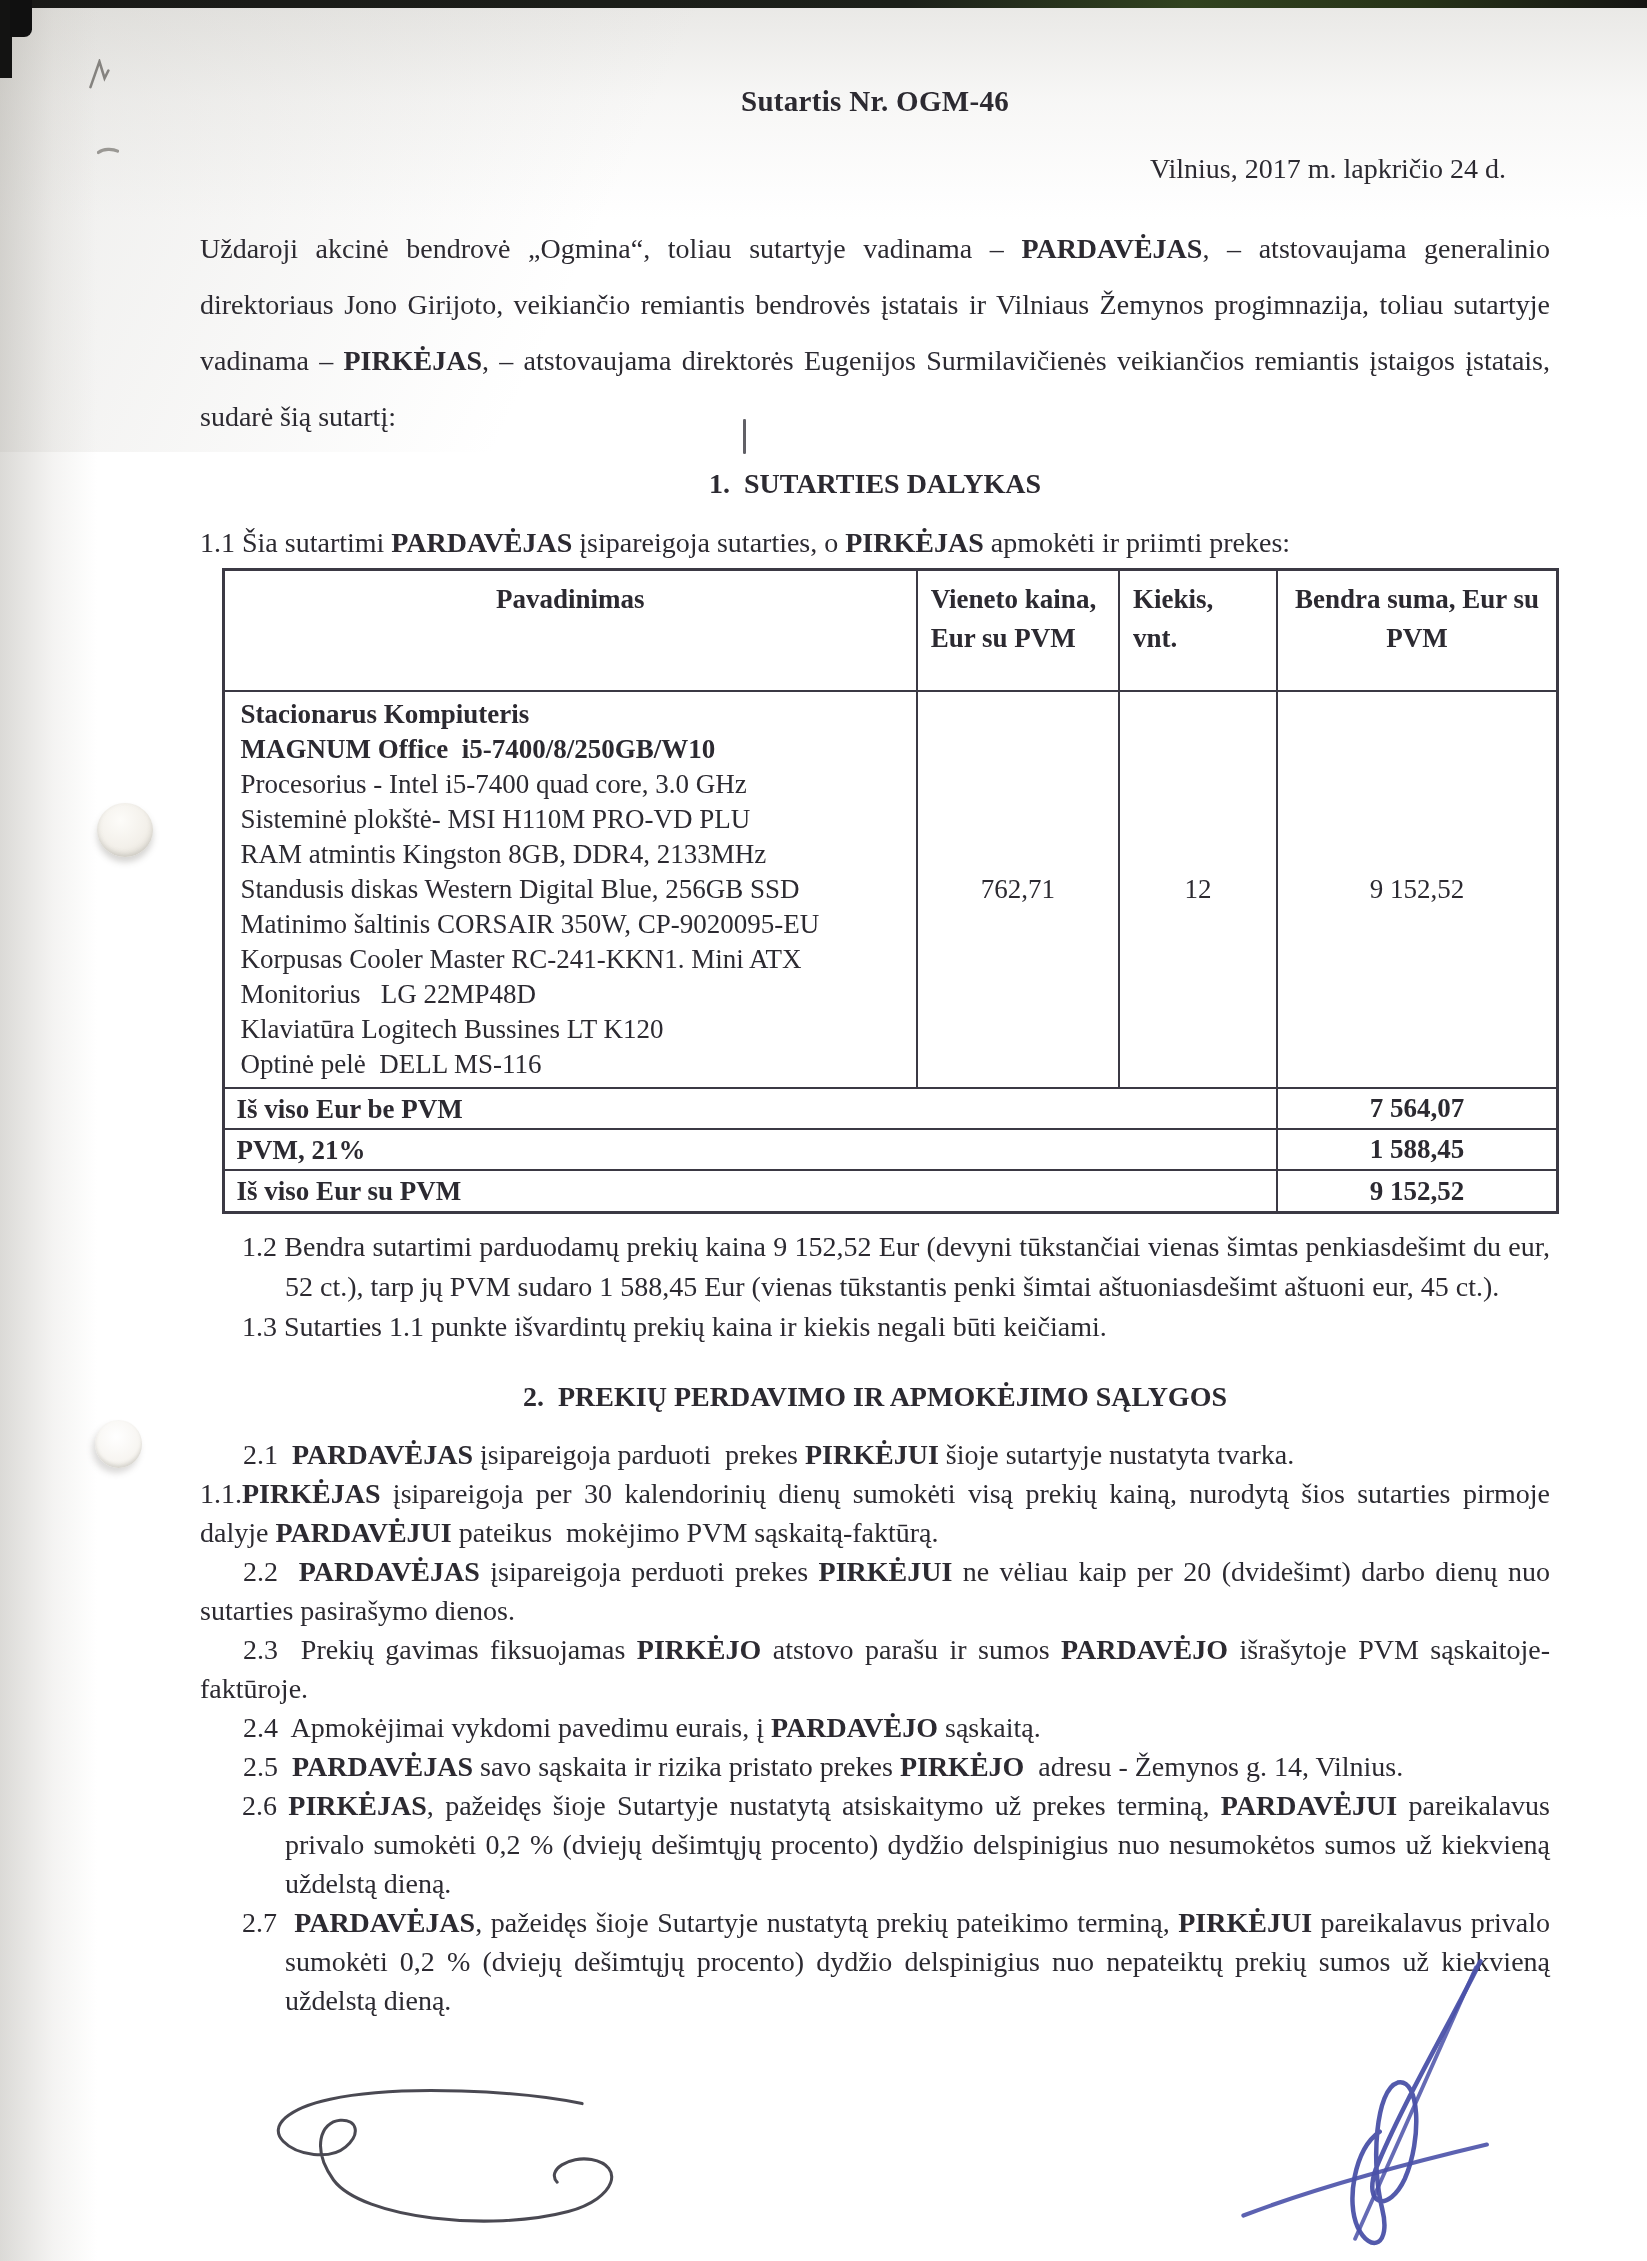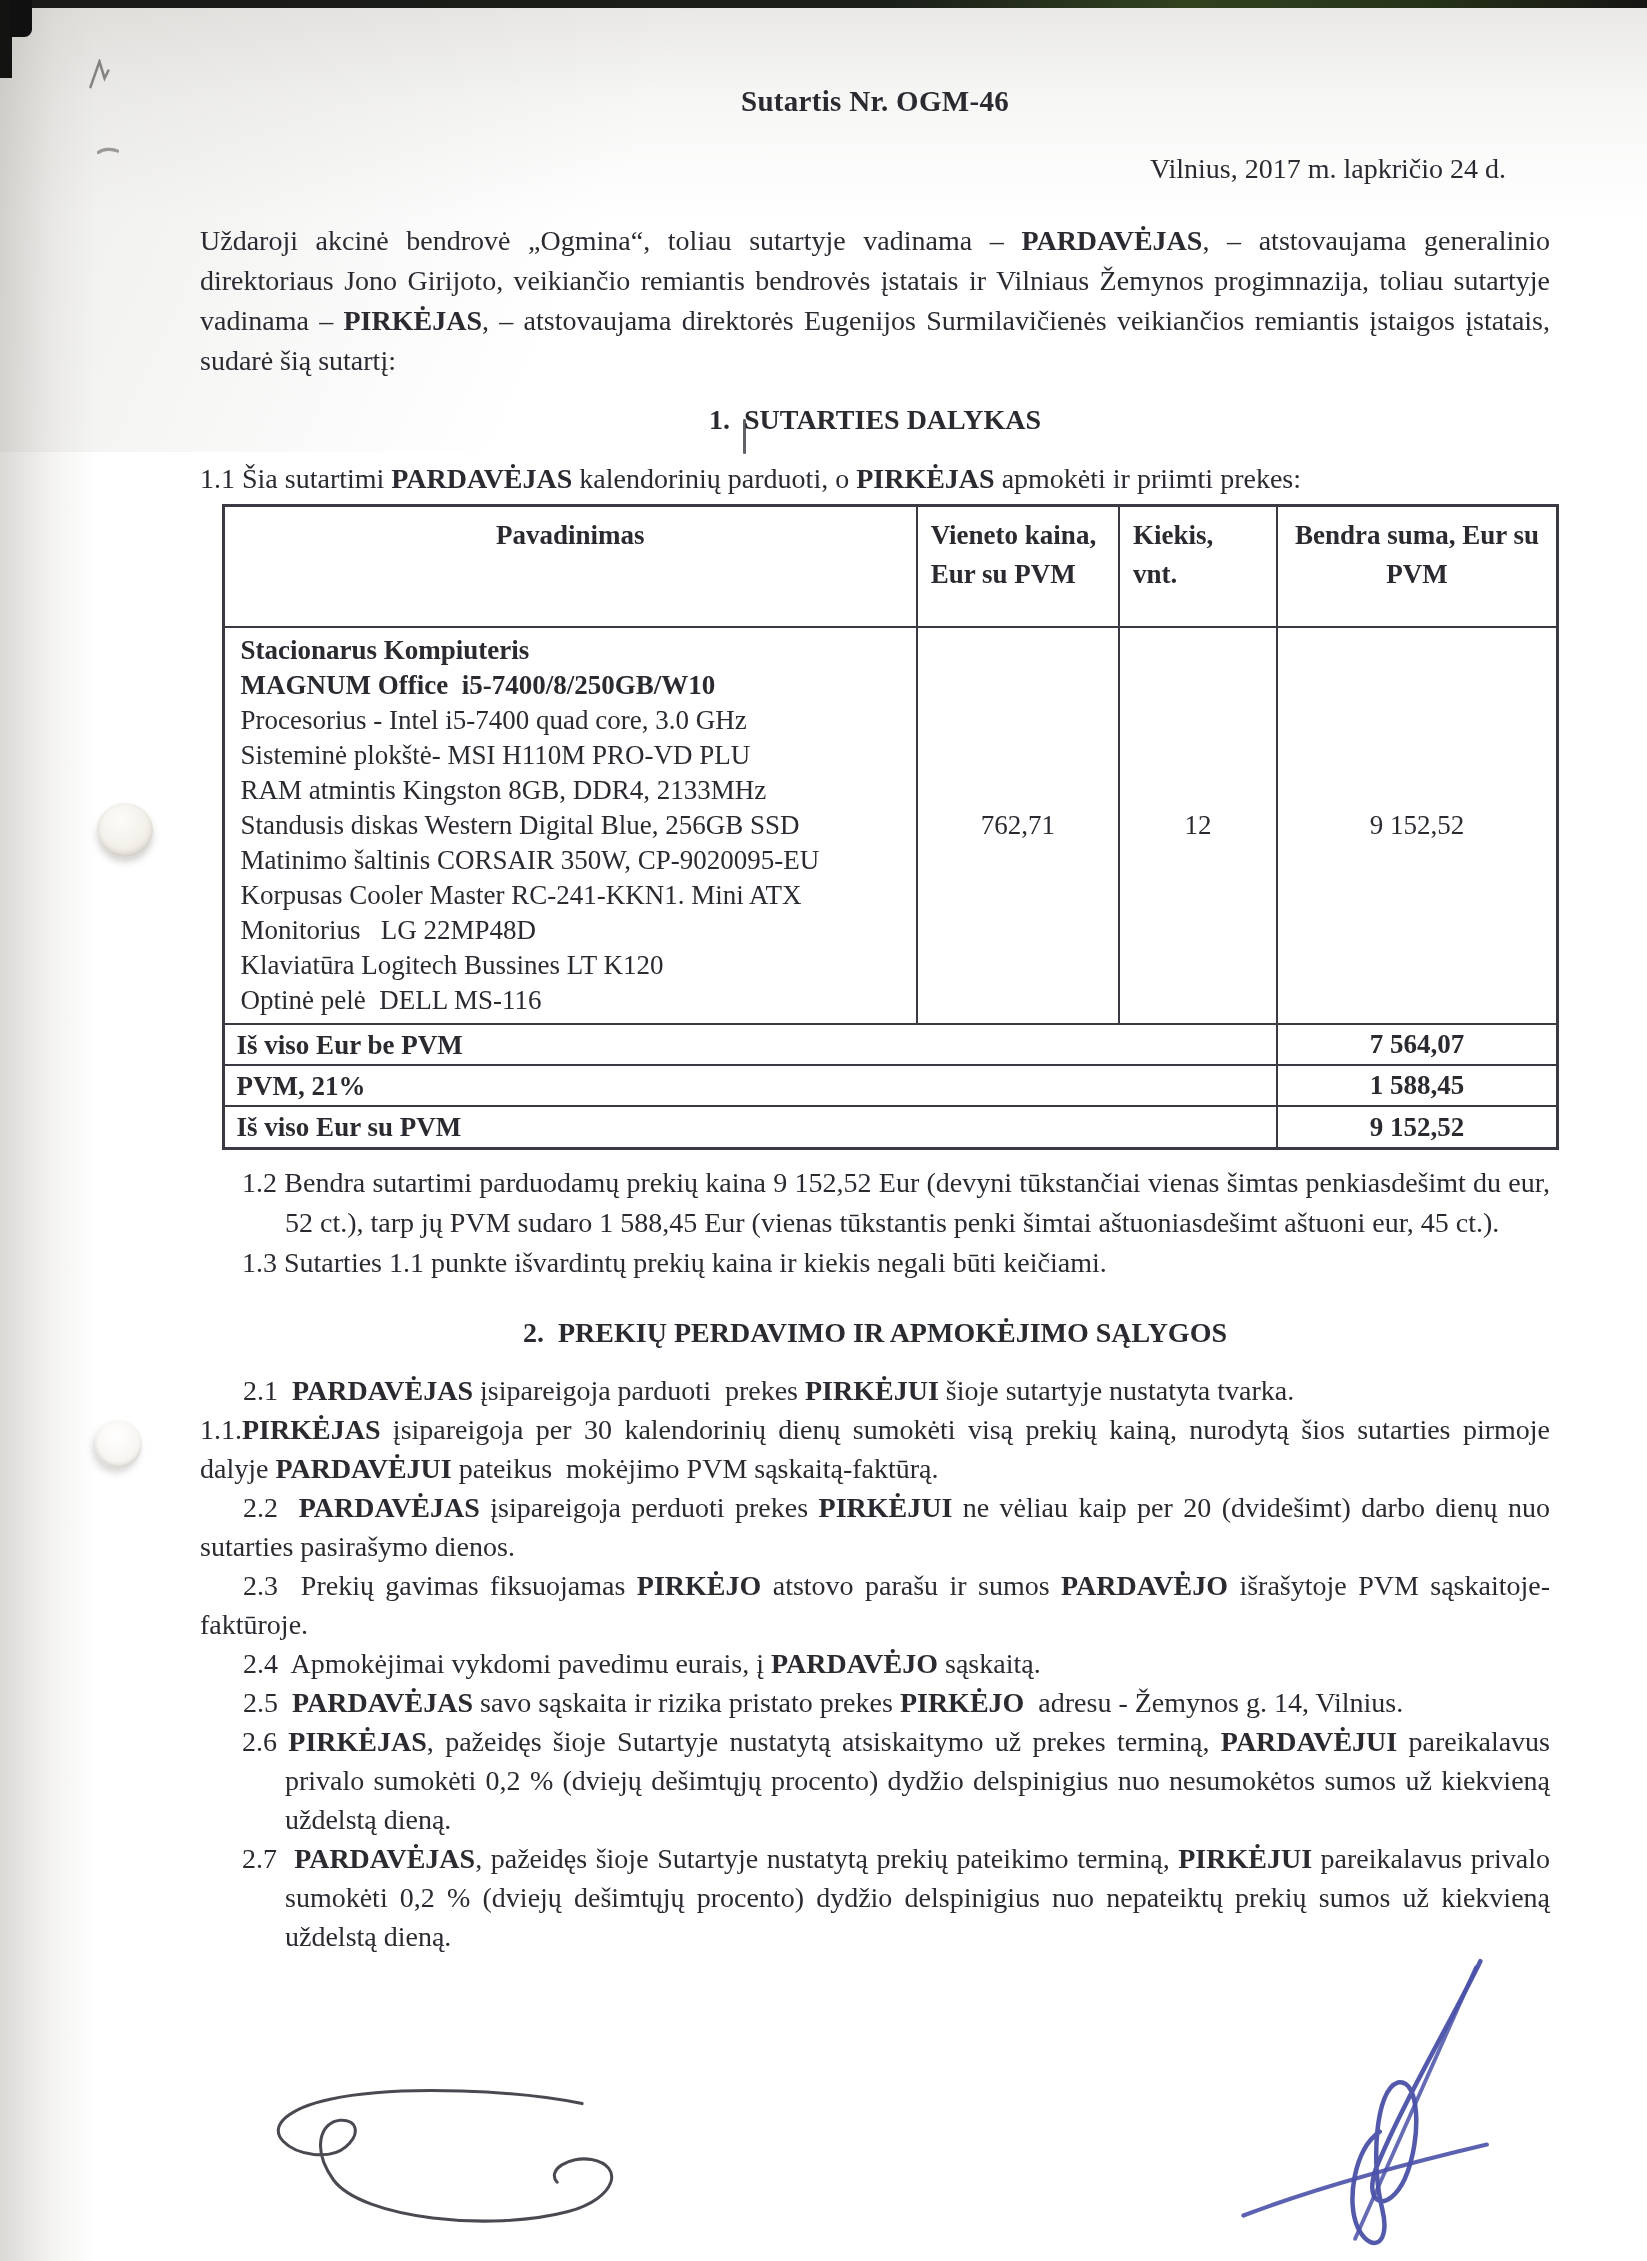--- a/index.html
+++ b/index.html
@@ -31,21 +31,21 @@
     background:radial-gradient(circle at 42% 32%, #fdfcf9 0%, #f3f0ea 55%, #ddd9d0 100%);
     box-shadow:0 5.2px 6.5px rgba(90,88,80,0.25), inset 0 -2.6px 5.2px rgba(120,118,110,0.25);}
   .bump-2{left:95px;top:1420px;width:47px;height:48px;
     background:radial-gradient(circle at 45% 35%, #ffffff 0%, #f7f5f1 60%, #dfdbd3 100%);
     box-shadow:-2.6px 5.2px 6.5px rgba(90,88,80,0.22), inset 0 -2.6px 3.9px rgba(120,118,110,0.2);}
   .stray-line{position:absolute;left:743px;top:419px;width:2.6px;height:35px;background:#3a3840;opacity:.8;border-radius:1.3px;}
 
   .content{position:absolute;left:200px;top:0;width:1350px;}
   .doc-title{margin:85px 0 0 0;text-align:center;font-size:29px;font-weight:bold;letter-spacing:0.3px;}
   .doc-date{margin:35px 44px 0 0;text-align:right;font-size:28px;}
-  .intro{margin:36px 0 0 0;font-size:28px;line-height:40px;text-align:justify;}
+  .intro{margin:36px 0 0 0;font-size:28px;line-height:56px;text-align:justify;}
   .sec-heading{margin:23px 0 0 0;text-align:center;font-size:28px;font-weight:bold;}
   .sec-heading.second{margin-top:34px;}
   .p11{margin:23px 0 0 0;font-size:28px;line-height:40px;text-align:justify;text-indent:57px;}
 
   table.goods{border-collapse:collapse;margin:5.2px 0 0 22px;width:1337px;font-size:27px;
     border:3.2px solid #3b3944;}
   table.goods th, table.goods td{border:2.6px solid #3b3944;}
   table.goods th{font-weight:bold;padding:9px 13px 6.5px 13px;line-height:39px;vertical-align:top;}
   th.h-name{text-align:center;}
   th.h-unit,th.h-qty{text-align:left;}
@@ -100,21 +100,21 @@
     <div class="clauses">
       <div class="intro">
           <p class="flush"><span>Uždaroji akcinė bendrovė „Ogmina“, toliau sutartyje vadinama – </span><b>PARDAVĖJAS</b><span>, – atstovaujama generalinio direktoriaus Jono Girijoto, veikiančio remiantis bendrovės įstatais ir Vilniaus Žemynos progimnazija, toliau sutartyje vadinama – </span><b>PIRKĖJAS</b><span>, – atstovaujama direktorės Eugenijos Surmilavičienės veikiančios remiantis įstaigos įstatais, sudarė šią sutartį:</span></p>
         </div>
     </div>
 
     <div class="sec-heading">1.&nbsp; SUTARTIES DALYKAS</div>
 
     <div class="clauses">
       <div class="p11">
-          <p class="flush"><span>1.1 Šia sutartimi </span><b>PARDAVĖJAS</b><span> kalendorinių parduoti, o </span><b>PIRKĖJAS</b><span> apmokėti ir priimti prekes:</span></p>
+          <p class="flush"><span>1.1 Šia sutartimi </span><b>PARDAVĖJAS</b><span> įsipareigoja sutarties, o </span><b>PIRKĖJAS</b><span> apmokėti ir priimti prekes:</span></p>
         </div>
     </div>
 
     <table class="goods">
       <tbody>
         <tr class="header-row">
           <th class="h-name" style="width:734px;">Pavadinimas</th>
           <th class="h-unit" style="width:188px;">Vieneto kaina, Eur su PVM</th>
           <th class="h-qty" style="width:138px;">Kiekis, vnt.</th>
           <th class="h-sum" style="width:278px;">Bendra suma, Eur su PVM</th>

